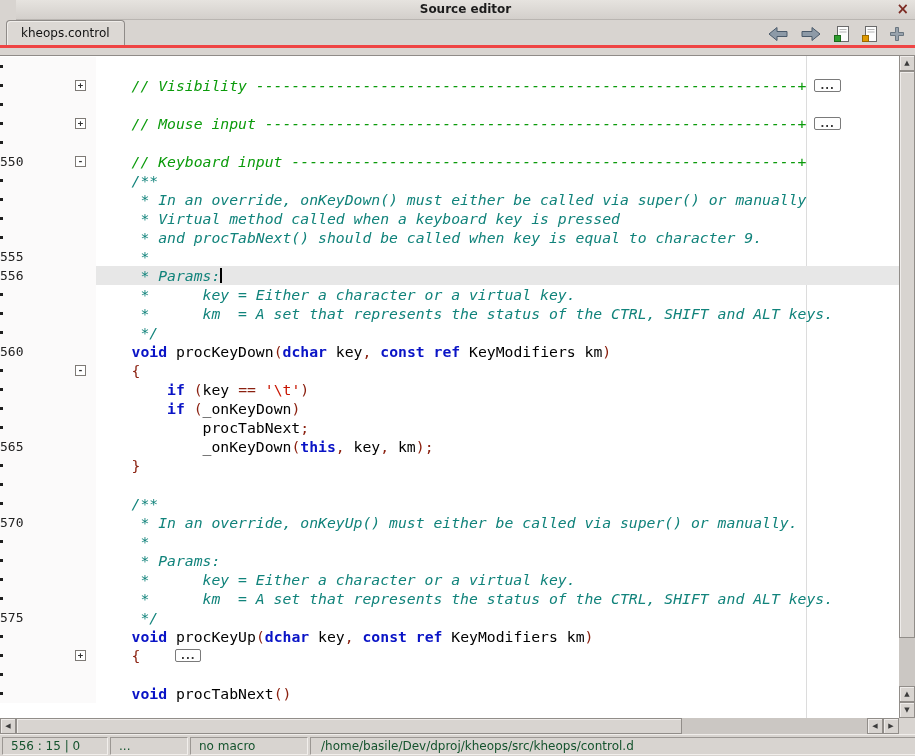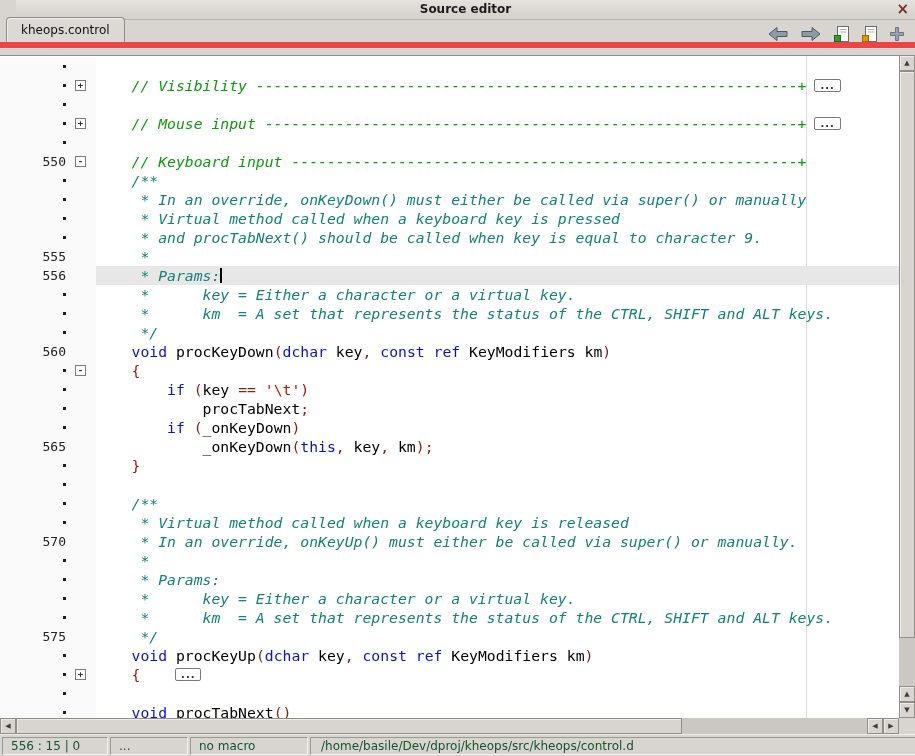--- a/index.html
+++ b/index.html
@@ -8,46 +8,46 @@
 
   
   .titlebar{position:absolute;top:0;left:16px;right:0;height:20px;box-sizing:border-box;
     background:linear-gradient(#e6e3df,#d3cfcb);border-bottom:1px solid #b9b5b1;
     text-align:center;font-size:12px;font-weight:bold;line-height:19px;color:#1c1c1c}
   .closebtn{position:absolute;right:6px;top:0;line-height:19px;font-size:15px;
     font-weight:bold;color:#7c2a22}
 
   
   .tabbar{position:absolute;top:20px;left:0;right:0;height:28px;box-sizing:border-box;
-    background:#d8d4d0;border-bottom:6px solid #ef4444}
+    background:#d8d4d0;border-bottom:3px solid #ef4444}
   .tab{position:absolute;left:6px;bottom:0;height:25px;line-height:24px;padding:0 14px;
     background:#dcd8d4;border:1px solid #8f8b88;border-bottom:none;
     border-radius:4px 4px 0 0;font-size:12px;color:#111;box-sizing:border-box;
     box-shadow:inset 1px 1px 0 #f0edea}
   .toolicons{position:absolute;right:10px;top:4px;height:20px;display:flex;gap:11px;align-items:center}
   .toolicons svg{display:block}
 
   
   .editor-outer{position:absolute;top:48px;left:0;width:915px;height:670px;background:#d8d4d0;overflow:hidden}
   .editor-view{position:absolute;top:7px;left:0;width:899px;height:663px;background:#fff;
     border-top:1px solid #8f8b88;overflow:hidden}
   .marginline{position:absolute;top:0;left:806px;width:1px;height:663px;background:#dcdcdc}
   .rows{position:absolute;top:1px;left:0;right:0}
   .row{display:flex;height:19px;white-space:pre}
   .gut{flex:0 0 96px;width:96px;display:flex;background:#fbfafa}
-  .num{width:68px;text-align:right;font-family:"DejaVu Sans Mono",monospace;font-size:13px;
+  .num{width:68px;text-align:left;font-family:"DejaVu Sans Mono",monospace;font-size:13px;
     line-height:19px;color:#222;padding-right:2px;box-sizing:border-box}
   .gdot{display:inline-block;width:3px;height:3px;background:#1f1f1f;vertical-align:middle;margin-bottom:2px}
   .fcol{width:26px;position:relative;display:inline-block}
   .fbox{position:absolute;left:7px;top:4px;width:11px;height:11px;border:1px solid #7e7a76;
     background:#fff;font:bold 9px/9px "DejaVu Sans Mono",monospace;text-align:center;color:#333;box-sizing:border-box}
   .codecell{flex:1;font-family:"DejaVu Sans Mono",monospace;font-size:14.75px;line-height:19px;color:#000}
   .row.cur .codecell{background:#e7e7e7}
   .sg.pl{color:#000}
-  .sg.kw{color:#0a14c6;font-weight:normal}
+  .sg.kw{color:#0a14c6;font-weight:bold}
   .sg.cm{color:#0b9b0b;font-style:italic}
   .sg.dc{color:#11837b;font-style:italic}
   .sg.sy{color:#8b2110}
   .sg.st{color:#c81400}
   .caret{display:inline-block;width:2px;height:15px;background:#000;vertical-align:-2px}
   .ellbox{display:inline-block;margin-left:8px;border:1px solid #7a7a7a;border-radius:2px;
     background:#fefefe;color:#333;font:bold 10px/12px "DejaVu Sans",sans-serif;padding:0 5px;
     height:13px;box-sizing:border-box;vertical-align:2px;letter-spacing:1px}
 
   
@@ -140,27 +140,26 @@
         <div class="row"><div class="gut"><span class="num"><span class="gdot"></span></span><span class="fcol"></span></div><div class="codecell"><span class="sg dc">     * Virtual method called when a keyboard key is pressed</span></div></div>
         <div class="row"><div class="gut"><span class="num"><span class="gdot"></span></span><span class="fcol"></span></div><div class="codecell"><span class="sg dc">     * and procTabNext() should be called when key is equal to character 9.</span></div></div>
         <div class="row"><div class="gut"><span class="num">555</span><span class="fcol"></span></div><div class="codecell"><span class="sg dc">     *</span></div></div>
         <div class="row cur"><div class="gut"><span class="num">556</span><span class="fcol"></span></div><div class="codecell"><span class="sg dc">     * Params:</span><span class="caret"></span></div></div>
         <div class="row"><div class="gut"><span class="num"><span class="gdot"></span></span><span class="fcol"></span></div><div class="codecell"><span class="sg dc">     *      key = Either a character or a virtual key.</span></div></div>
         <div class="row"><div class="gut"><span class="num"><span class="gdot"></span></span><span class="fcol"></span></div><div class="codecell"><span class="sg dc">     *      km  = A set that represents the status of the CTRL, SHIFT and ALT keys.</span></div></div>
         <div class="row"><div class="gut"><span class="num"><span class="gdot"></span></span><span class="fcol"></span></div><div class="codecell"><span class="sg dc">     */</span></div></div>
         <div class="row"><div class="gut"><span class="num">560</span><span class="fcol"></span></div><div class="codecell"><span class="sg pl">    </span><span class="sg kw">void</span><span class="sg pl"> procKeyDown</span><span class="sg sy">(</span><span class="sg kw">dchar</span><span class="sg pl"> key</span><span class="sg sy">,</span><span class="sg pl"> </span><span class="sg kw">const</span><span class="sg pl"> </span><span class="sg kw">ref</span><span class="sg pl"> KeyModifiers km</span><span class="sg sy">)</span></div></div>
         <div class="row"><div class="gut"><span class="num"><span class="gdot"></span></span><span class="fcol"><span class="fbox">-</span></span></div><div class="codecell"><span class="sg pl">    </span><span class="sg sy">{</span></div></div>
         <div class="row"><div class="gut"><span class="num"><span class="gdot"></span></span><span class="fcol"></span></div><div class="codecell"><span class="sg pl">        </span><span class="sg kw">if</span><span class="sg pl"> </span><span class="sg sy">(</span><span class="sg pl">key </span><span class="sg sy">==</span><span class="sg pl"> </span><span class="sg st">'\t'</span><span class="sg sy">)</span></div></div>
+        <div class="row"><div class="gut"><span class="num"><span class="gdot"></span></span><span class="fcol"></span></div><div class="codecell"><span class="sg pl">        </span><span class="sg kw">if</span><span class="sg pl"> </span><span class="sg sy">(</span><span class="sg pl">_onKeyDown</span><span class="sg sy">)</span></div></div>
         <div class="row"><div class="gut"><span class="num"><span class="gdot"></span></span><span class="fcol"></span></div><div class="codecell"><span class="sg pl">            procTabNext</span><span class="sg sy">;</span></div></div>
-        <div class="row"><div class="gut"><span class="num"><span class="gdot"></span></span><span class="fcol"></span></div><div class="codecell"><span class="sg pl">        </span><span class="sg kw">if</span><span class="sg pl"> </span><span class="sg sy">(</span><span class="sg pl">_onKeyDown</span><span class="sg sy">)</span></div></div>
         <div class="row"><div class="gut"><span class="num">565</span><span class="fcol"></span></div><div class="codecell"><span class="sg pl">            _onKeyDown</span><span class="sg sy">(</span><span class="sg kw">this</span><span class="sg sy">,</span><span class="sg pl"> key</span><span class="sg sy">,</span><span class="sg pl"> km</span><span class="sg sy">);</span></div></div>
         <div class="row"><div class="gut"><span class="num"><span class="gdot"></span></span><span class="fcol"></span></div><div class="codecell"><span class="sg pl">    </span><span class="sg sy">}</span></div></div>
         <div class="row"><div class="gut"><span class="num"><span class="gdot"></span></span><span class="fcol"></span></div><div class="codecell"></div></div>
         <div class="row"><div class="gut"><span class="num"><span class="gdot"></span></span><span class="fcol"></span></div><div class="codecell"><span class="sg dc">    /**</span></div></div>
-        <div class="row"><div class="gut"><span class="num"><span class="gdot"></span></span><span class="fcol"></span></div><div class="codecell"><span class="sg dc">     * Virtual method called when a keyboard key is released</span></div></div>
         <div class="row"><div class="gut"><span class="num">570</span><span class="fcol"></span></div><div class="codecell"><span class="sg dc">     * In an override, onKeyUp() must either be called via super() or manually.</span></div></div>
         <div class="row"><div class="gut"><span class="num"><span class="gdot"></span></span><span class="fcol"></span></div><div class="codecell"><span class="sg dc">     *</span></div></div>
         <div class="row"><div class="gut"><span class="num"><span class="gdot"></span></span><span class="fcol"></span></div><div class="codecell"><span class="sg dc">     * Params:</span></div></div>
         <div class="row"><div class="gut"><span class="num"><span class="gdot"></span></span><span class="fcol"></span></div><div class="codecell"><span class="sg dc">     *      key = Either a character or a virtual key.</span></div></div>
         <div class="row"><div class="gut"><span class="num"><span class="gdot"></span></span><span class="fcol"></span></div><div class="codecell"><span class="sg dc">     *      km  = A set that represents the status of the CTRL, SHIFT and ALT keys.</span></div></div>
         <div class="row"><div class="gut"><span class="num">575</span><span class="fcol"></span></div><div class="codecell"><span class="sg dc">     */</span></div></div>
         <div class="row"><div class="gut"><span class="num"><span class="gdot"></span></span><span class="fcol"></span></div><div class="codecell"><span class="sg pl">    </span><span class="sg kw">void</span><span class="sg pl"> procKeyUp</span><span class="sg sy">(</span><span class="sg kw">dchar</span><span class="sg pl"> key</span><span class="sg sy">,</span><span class="sg pl"> </span><span class="sg kw">const</span><span class="sg pl"> </span><span class="sg kw">ref</span><span class="sg pl"> KeyModifiers km</span><span class="sg sy">)</span></div></div>
         <div class="row"><div class="gut"><span class="num"><span class="gdot"></span></span><span class="fcol"><span class="fbox">+</span></span></div><div class="codecell"><span class="sg pl">    </span><span class="sg sy">{</span><span class="sg pl">   </span><span class="ellbox">...</span></div></div>
         <div class="row"><div class="gut"><span class="num"><span class="gdot"></span></span><span class="fcol"></span></div><div class="codecell"></div></div>
         <div class="row"><div class="gut"><span class="num"><span class="gdot"></span></span><span class="fcol"></span></div><div class="codecell"><span class="sg pl">    </span><span class="sg kw">void</span><span class="sg pl"> procTabNext</span><span class="sg sy">()</span></div></div>

